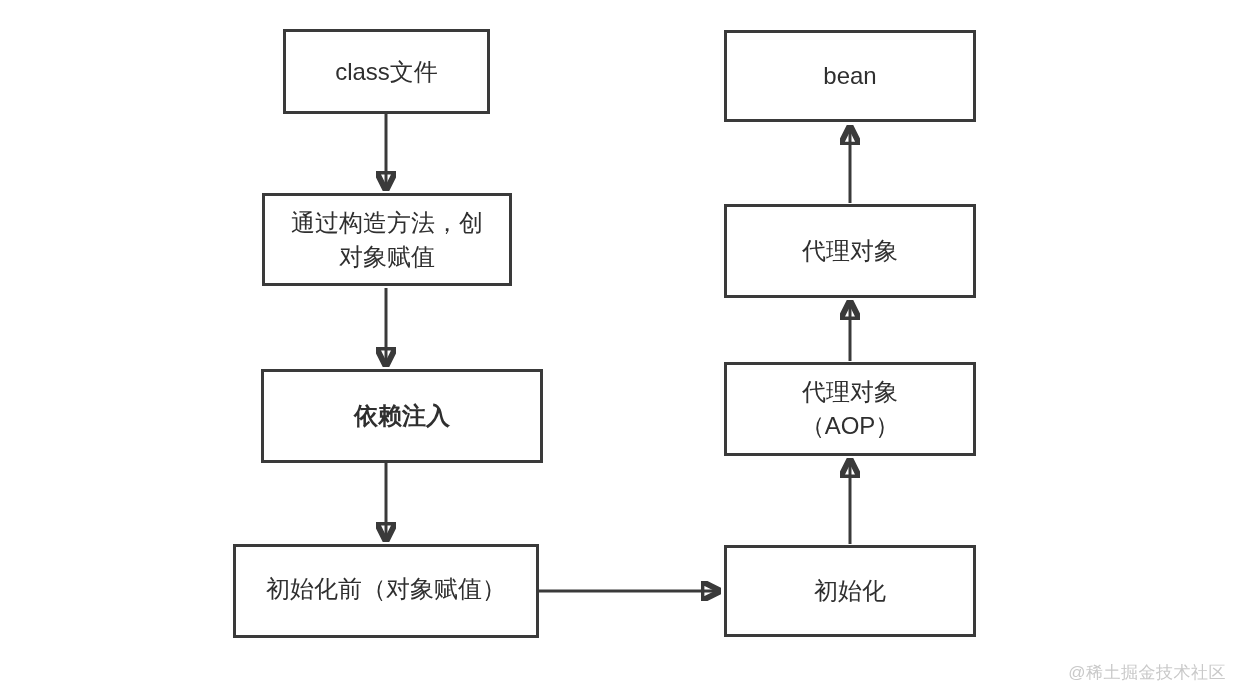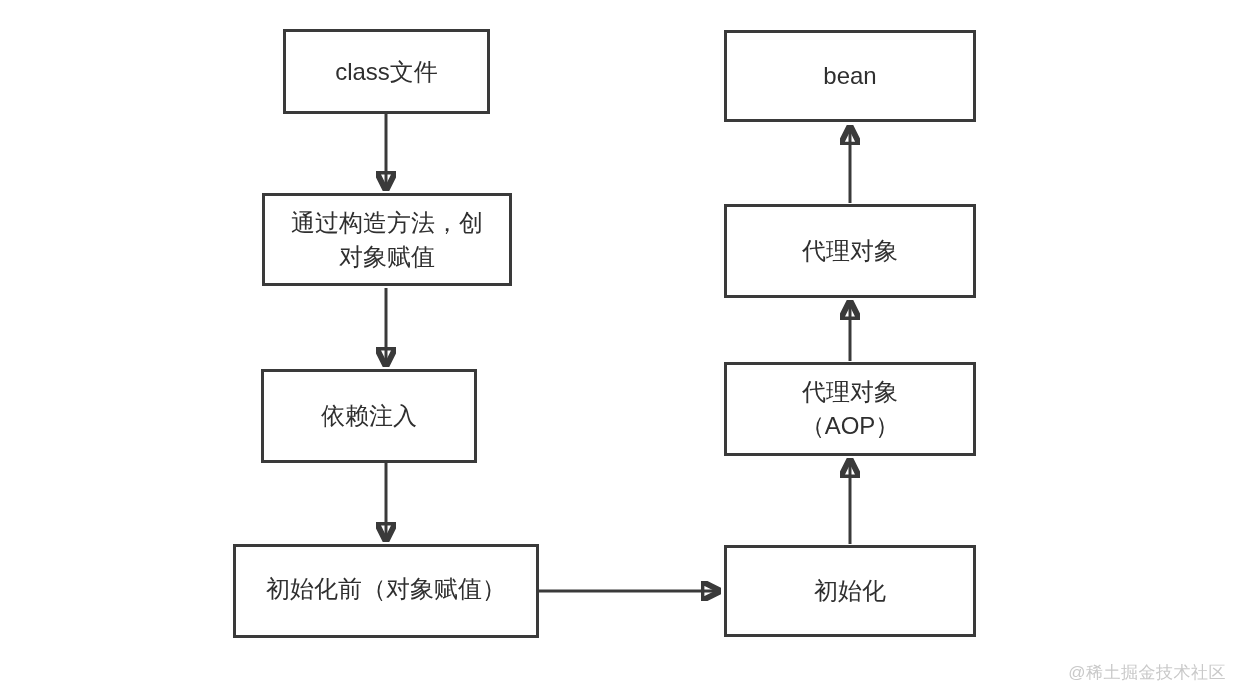--- a/index.html
+++ b/index.html
@@ -81,21 +81,21 @@
     </div>
   </div>
 
   <div class="node" style="left:262px;top:193px;width:250px;height:93px;">
     <div>
       <span class="line">通过构造方法，创</span>
       <span class="line">对象赋值</span>
     </div>
   </div>
 
-  <div class="node" style="left:261px;top:369px;width:216px;height:94px;">
+  <div class="node" style="left:261px;top:369px;width:282px;height:94px;font-weight:bold;">
     <div>
       <span class="line">依赖注入</span>
     </div>
   </div>
 
   <div class="node" style="left:233px;top:544px;width:306px;height:94px;font-family:Liberation Mono, monospace;">
     <div>
       <span class="line">初始化前（对象赋值）</span>
     </div>
   </div>

